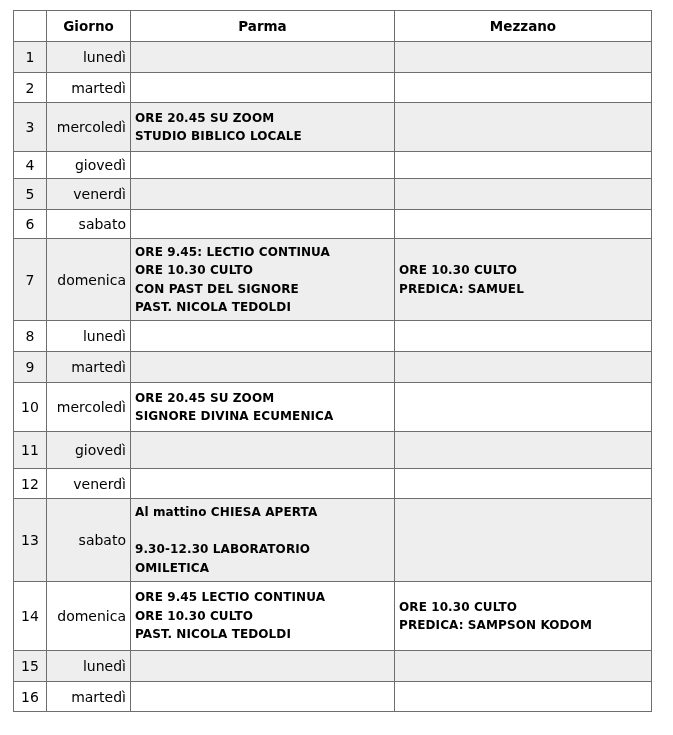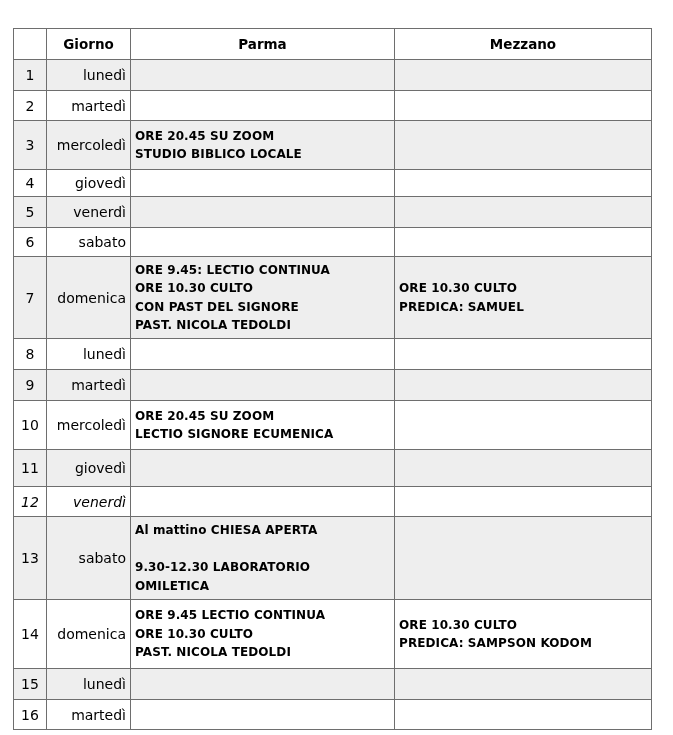--- a/index.html
+++ b/index.html
@@ -1,19 +1,19 @@
 <!DOCTYPE html>
 <html><head>
   <meta charset="utf-8">
   <style>
     html, body { margin: 0; padding: 0; background: #ffffff; }
     body { width: 673px; height: 735px; position: relative; overflow: hidden;
            font-family: "DejaVu Sans", sans-serif; color: #000; }
     table.sched {
-      position: absolute; left: 13px; top: 28px;
+      position: absolute; left: 13px; top: 10px;
       border-collapse: collapse; table-layout: fixed;
       width: 638px;
       padding-left: 42px;
     }
     table.sched td, table.sched th {
       border: 1.3px solid #6e6e6e;
       padding: 0 4px;
       vertical-align: middle;
       overflow: hidden;
       white-space: nowrap;
@@ -113,31 +113,31 @@
         <td class="num">9</td>
         <td class="day">martedì</td>
         <td class="ev"></td>
         <td class="ev"></td>
       </tr>
       <tr class="plain" style="height: 49px; margin-left: 16px;">
         <td class="num">10</td>
         <td class="day">mercoledì</td>
         <td class="ev">
           <span class="line">ORE 20.45 SU ZOOM</span>
-          <span class="line">LECTIO SIGNORE ECUMENICA</span>
+          <span class="line">SIGNORE DIVINA ECUMENICA</span>
         </td>
         <td class="ev"></td>
       </tr>
       <tr class="shade" style="height: 37px;">
         <td class="num">11</td>
         <td class="day">giovedì</td>
         <td class="ev"></td>
         <td class="ev"></td>
       </tr>
-      <tr class="plain" style="height: 30px; font-style: italic;">
+      <tr class="plain" style="height: 30px;">
         <td class="num">12</td>
         <td class="day">venerdì</td>
         <td class="ev"></td>
         <td class="ev"></td>
       </tr>
       <tr class="shade" style="height: 83px;">
         <td class="num">13</td>
         <td class="day">sabato</td>
         <td class="ev">
           <span class="line">Al mattino CHIESA APERTA</span>

